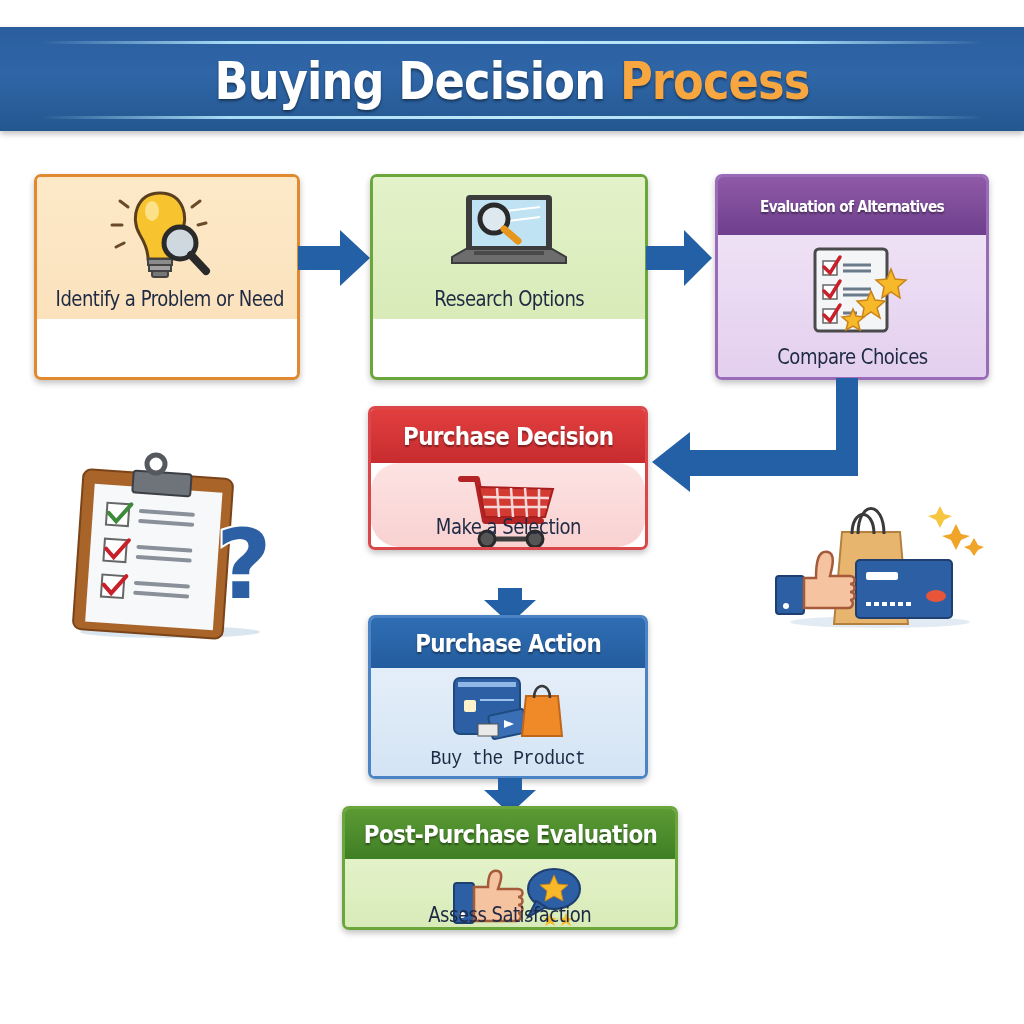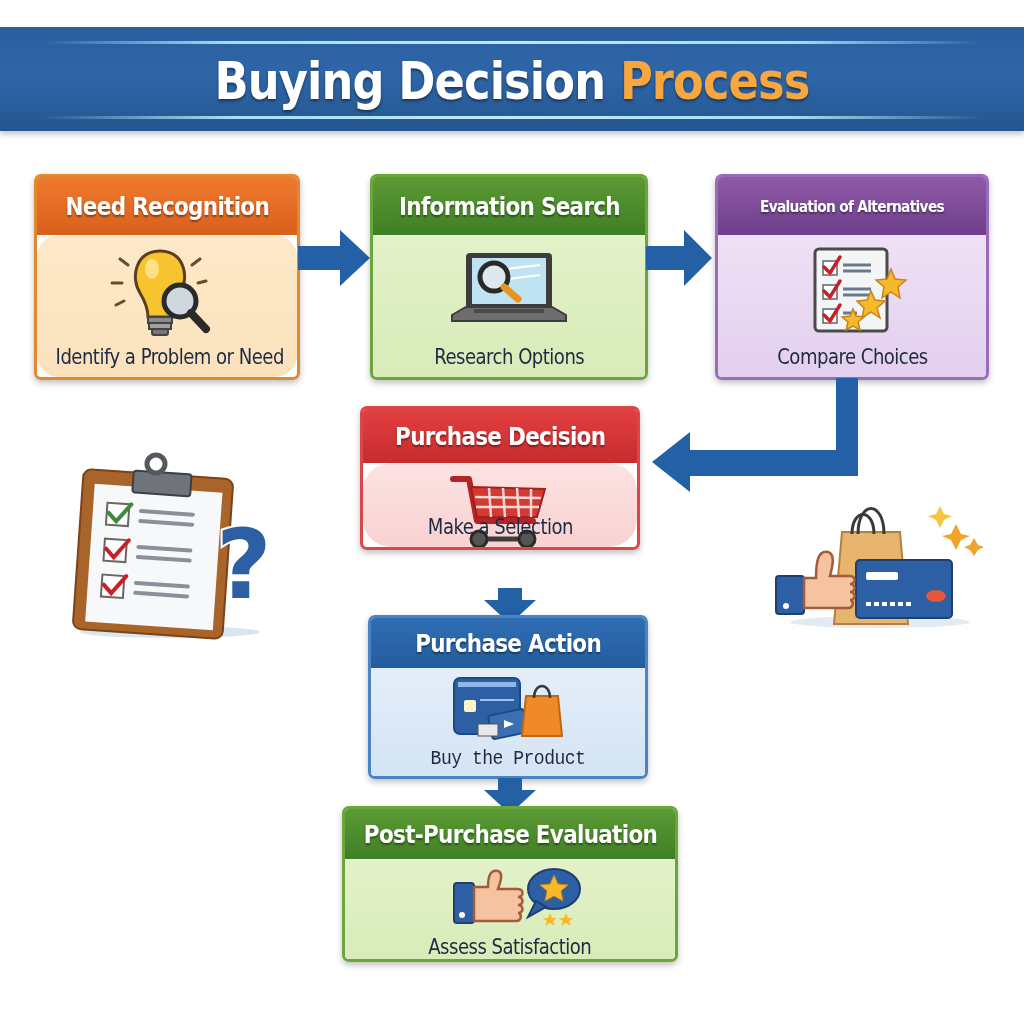--- a/index.html
+++ b/index.html
@@ -44,21 +44,21 @@
   .box .icon { position: absolute; left: 50%; top: 8px; transform: translateX(-50%); }
   .box .cap {
     position: absolute; left: 0; right: 0; bottom: 8px; text-align: center;
     font-size: 21px; color: #1e2a44; font-family: "DejaVu Sans", sans-serif;
     letter-spacing: -0.6px; white-space: nowrap;
   }
   .box .cap span { display: inline-block; transform: scaleX(0.86); }
 
   .orange { border-color: #e0892e; }
   .orange .hdr { background: linear-gradient(180deg, #ee7a2e, #d9601c); }
-  .orange .body { background: linear-gradient(180deg, #fde9c8, #fbe2bd); border-radius: 22px; }
+  .orange .body { background: linear-gradient(180deg, #fde9c8, #fbe2bd); }
 
   .green { border-color: #6aa63a; }
   .green .hdr { background: linear-gradient(180deg, #5c9a34, #3f7f25); }
   .green .body { background: linear-gradient(180deg, #e3f2c9, #d8ebb8); }
 
   .purple { border-color: #9a6bb8; }
   .purple .hdr { background: linear-gradient(180deg, #8f5aa8, #6e3f8c); }
   .purple .body { background: linear-gradient(180deg, #efe1f5, #e3cfee); padding-left: 34px; }
 
   .red { border-color: #d9474a; }
@@ -75,23 +75,20 @@
 <body>
 
 <div class="banner">
   <div class="title">
     <span>Buying Decision</span>
     <span class="accent">Process</span>
   </div>
 </div>
 
 <div class="box orange" style="left:34px; top:174px; width:266px; height:206px;">
-  <div class="hdr">
-      <span>Need Recognition</span>
-    </div>
   <div class="body">
     <svg class="icon" width="130" height="98" viewBox="0 0 130 98">
       <g stroke="#6a4a2a" stroke-width="3" stroke-linecap="round">
         <line x1="18" y1="16" x2="26" y2="22"></line>
           <line x1="10" y1="40" x2="20" y2="40"></line>
         <line x1="14" y1="62" x2="22" y2="58"></line>
           <line x1="98" y1="16" x2="90" y2="22"></line>
         <line x1="104" y1="38" x2="96" y2="40"></line>
       </g>
       <path d="M58 8 C34 8 28 34 38 50 C44 60 46 66 46 74 L70 74 C70 66 72 60 78 50 C88 34 82 8 58 8 Z" fill="#f7c42f" stroke="#5a3f1e" stroke-width="3"></path>
@@ -104,23 +101,20 @@
     </svg>
     <div class="cap"><span>Identify a Problem or Need</span></div>
   </div>
 </div>
 
 <svg class="arrow" style="left:298px; top:228px;" width="74" height="60" viewBox="0 0 74 60">
   <polygon points="0,18 42,18 42,2 72,30 42,58 42,42 0,42" fill="#2460a6"></polygon>
 </svg>
 
 <div class="box green" style="left:370px; top:174px; width:278px; height:206px;">
-  <div class="hdr">
-      <span>Information Search</span>
-    </div>
   <div class="body">
     <svg class="icon" width="130" height="92" viewBox="0 0 130 92">
       <rect x="22" y="10" width="86" height="56" rx="4" fill="#3c3c3c"></rect>
       <rect x="28" y="15" width="74" height="46" fill="#bfe3f3"></rect>
       <line x1="62" y1="26" x2="96" y2="22" stroke="#ffffff" stroke-width="2"></line>
       <line x1="64" y1="36" x2="96" y2="32" stroke="#ffffff" stroke-width="2"></line>
       <path d="M8 72 L22 64 L108 64 L122 72 L122 78 L8 78 Z" fill="#6d6d6d" stroke="#3c3c3c" stroke-width="2"></path>
       <rect x="30" y="66" width="70" height="4" fill="#4a4a4a"></rect>
       <circle cx="50" cy="34" r="14" fill="#dde9ef" stroke="#2a2a2a" stroke-width="5"></circle>
       <line x1="60" y1="44" x2="74" y2="56" stroke="#e8951e" stroke-width="7" stroke-linecap="round"></line>
@@ -165,21 +159,21 @@
       </g>
     </svg>
     <div class="cap"><span>Compare Choices</span></div>
   </div>
 </div>
 
 <svg class="arrow" style="left:650px; top:378px;" width="212" height="118" viewBox="0 0 212 118">
   <polygon points="186,0 208,0 208,98 40,98 40,114 2,84 40,54 40,72 186,72" fill="#2460a6"></polygon>
 </svg>
 
-<div class="box red" style="left:360px; top:406px; width:280px; height:144px;">
+<div class="box red" style="left:368px; top:406px; width:280px; height:144px;">
   <div class="hdr" style="height:54px;">
       <span>Purchase Decision</span>
     </div>
   <div class="body" style="height:calc(100% - 54px);">
     <svg class="icon" width="110" height="84" viewBox="0 0 110 84" style="top:6px;">
       <path d="M8 10 L24 10 L32 52 L88 52" fill="none" stroke="#b52424" stroke-width="6" stroke-linejoin="round" stroke-linecap="round"></path>
       <path d="M26 18 L100 20 L92 48 L32 48 Z" fill="#d23a32" stroke="#a61e1e" stroke-width="2"></path>
       <g stroke="#f7d8d8" stroke-width="2.5">
         <line x1="30" y1="28" x2="96" y2="29"></line>
           <line x1="31" y1="38" x2="94" y2="38"></line>
@@ -217,21 +211,21 @@
       <path d="M96 24 C96 8 112 8 112 24" fill="none" stroke="#3a3a3a" stroke-width="2.5"></path>
     </svg>
     <div class="cap" style="bottom:6px;font-family:Liberation Mono, monospace;"><span>Buy the Product</span></div>
   </div>
 </div>
 
 <svg class="arrow" style="left:482px; top:778px;" width="56" height="36" viewBox="0 0 56 36">
   <polygon points="16,0 40,0 40,12 54,12 28,36 2,12 16,12" fill="#2460a6"></polygon>
 </svg>
 
-<div class="box green" style="left:342px; top:806px; width:336px; height:156px;">
+<div class="box green" style="left:342px; top:806px; width:336px; height:124px;">
   <div class="hdr" style="height:50px;">
       <span>Post-Purchase Evaluation</span>
     </div>
   <div class="body" style="height:calc(100% - 50px);">
     <svg class="icon" width="160" height="68" viewBox="0 0 160 68" style="top:6px;">
       <rect x="24" y="18" width="20" height="40" rx="3" fill="#2c5fa3" stroke="#1e3f70" stroke-width="2"></rect>
       <circle cx="32" cy="50" r="3" fill="#ffffff"></circle>
       <path d="M44 22 L58 22 C58 12 60 4 68 6 C74 8 70 18 68 24 L88 24 C94 24 94 32 88 32 C94 32 94 40 88 40 C94 40 94 48 88 48 C92 48 92 56 86 56 L44 56 Z" fill="#f5c3a0" stroke="#a55a3a" stroke-width="2.5"></path>
       <ellipse cx="124" cy="24" rx="26" ry="20" fill="#2c5fa3" stroke="#1e3f70" stroke-width="2"></ellipse>
       <polygon points="106,36 98,52 116,42" fill="#2c5fa3" stroke="#1e3f70" stroke-width="2"></polygon>

